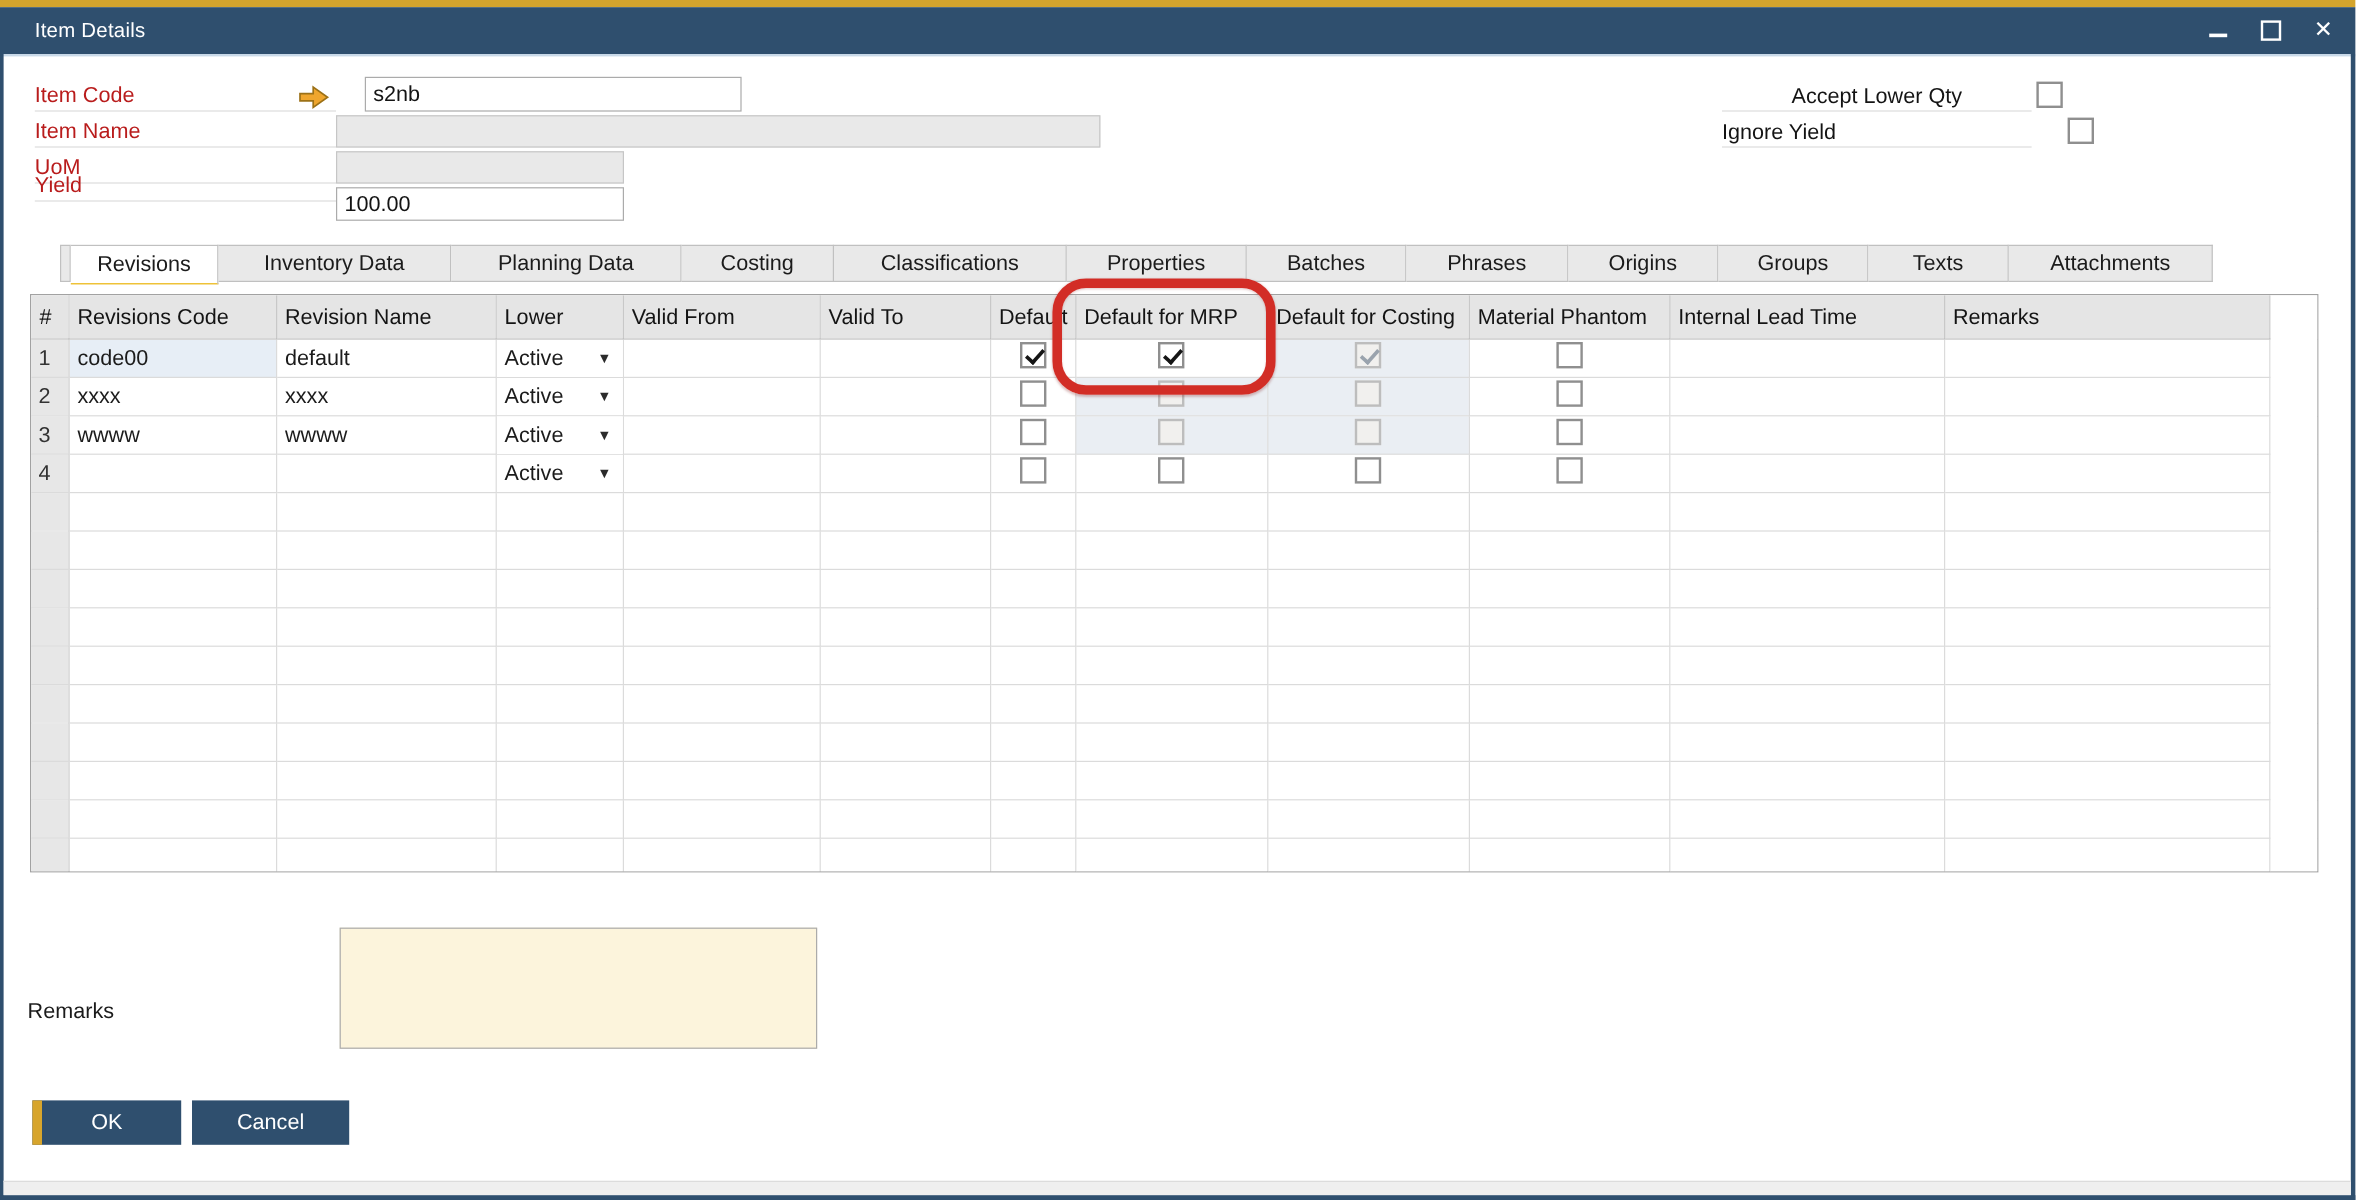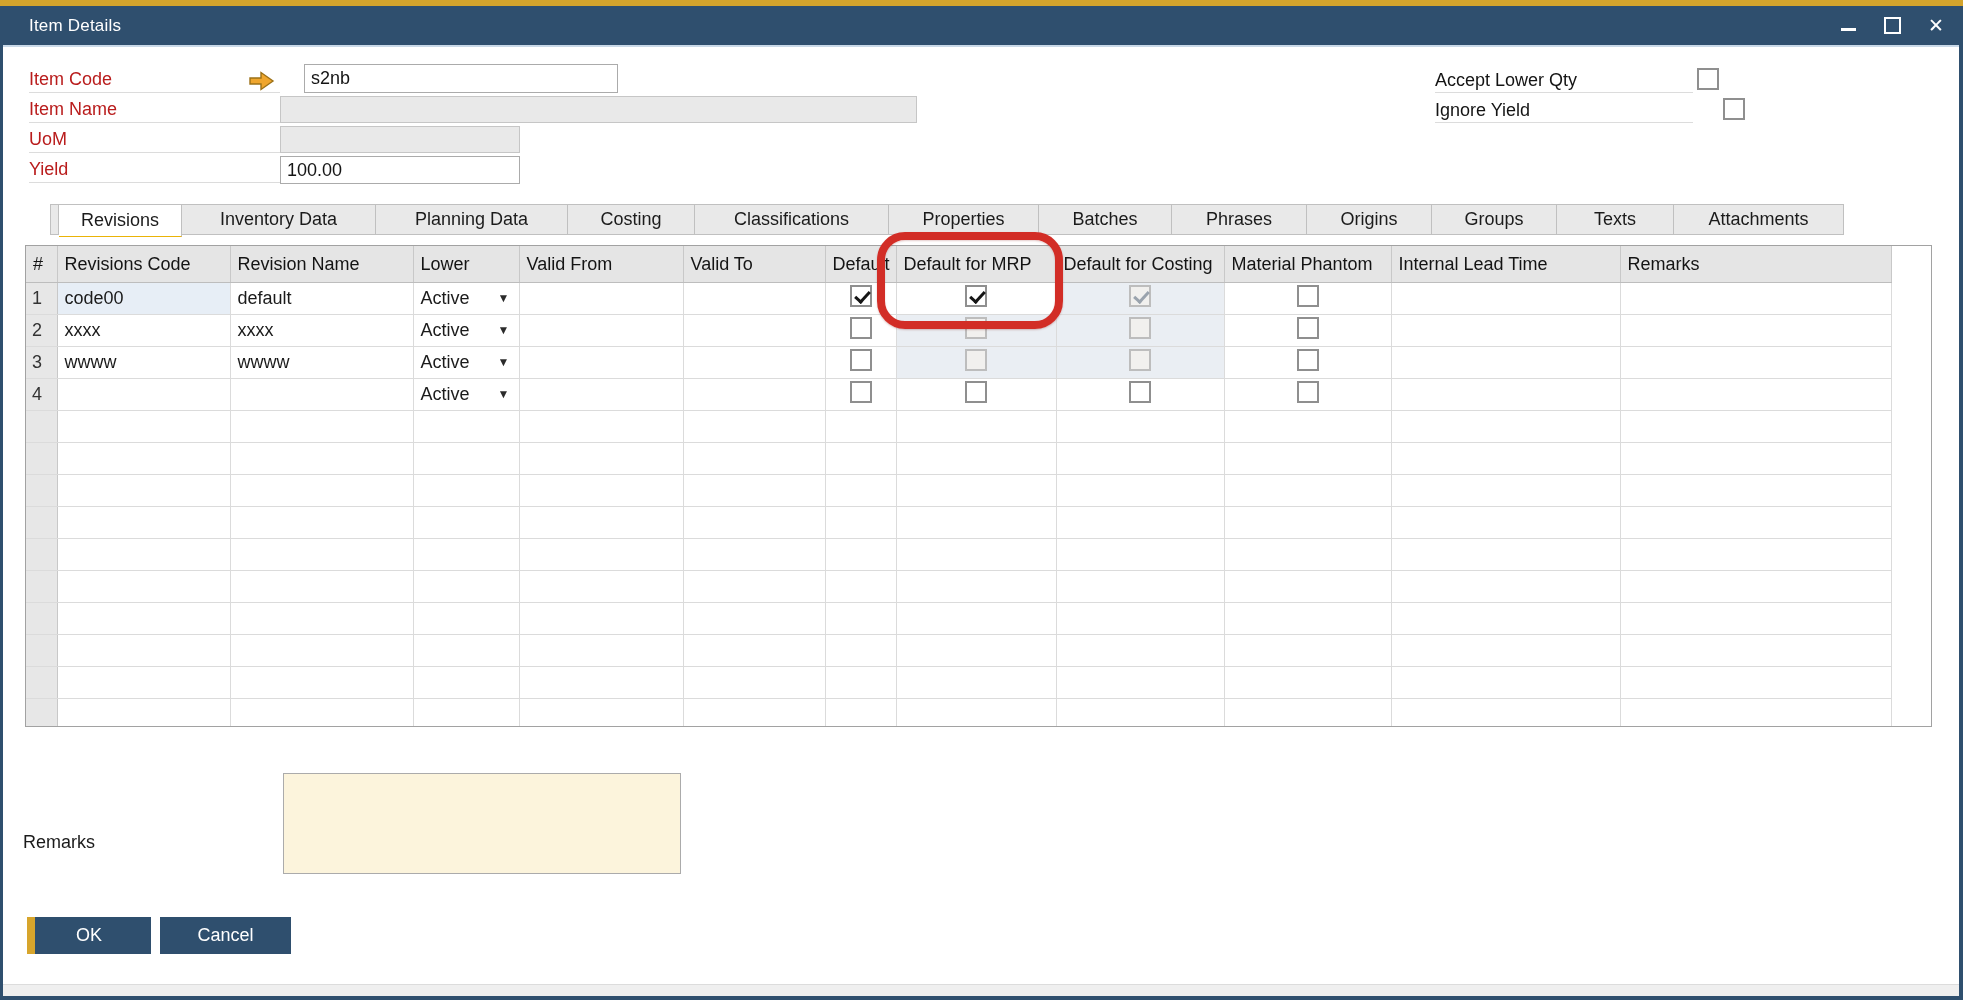--- a/index.html
+++ b/index.html
@@ -114,24 +114,24 @@
 <div class="abs" style="left:249px;top:70px;">
   <svg class="link-arrow" viewBox="0 0 26 22">
     <path d="M1 8 h11 V2.5 L24 11 L12 19.5 V14 H1 z" fill="#EFA62E" stroke="#9C7117" stroke-width="1.4"></path>
   </svg>
 </div>
 <input class="abs txt-input" style="left: 280px; top: 64px; width: 314px; height: 29px; margin-left: 24px;" value="s2nb">
 <div class="abs flabel" style="left:29px;top:96px;">Item Name</div>
 <input class="abs txt-input dim" style="left: 280px; top: 96px; width: 637px; height: 27px;" readonly="" value="">
 <div class="abs flabel" style="left:29px;top:126px;">UoM</div>
 <input class="abs txt-input dim" style="left: 280px; top: 126px; width: 240px; height: 27px;" readonly="" value="">
-<div class="abs flabel" style="left:29px;top:156px;">Yield</div>
+<div class="abs flabel" style="left:29px;top:141px;">Yield</div>
 <input class="abs txt-input" style="left: 280px; top: 156px; width: 240px; height: 28px;" value="100.00">
 
-<div class="abs rlabel" style="left:1435px;top:68px;">Accept Lower Qty</div>
+<div class="abs rlabel" style="left:1435px;top:68px;text-align:center;">Accept Lower Qty</div>
 <span class="abs cb" style="left:1697px;top:68px;"></span>
 <div class="abs rlabel" style="left:1435px;top:98px;">Ignore Yield</div>
 <span class="abs cb" style="left:1697px;top:98px;"></span>
 
 
 <div class="abs tabs">
     <div class="tab first stub"></div>
     <div class="tab active" style="width: 123px;">Revisions</div>
     <div class="tab" style="width: 194px;">Inventory Data</div>
     <div class="tab" style="width: 192px;">Planning Data</div>

